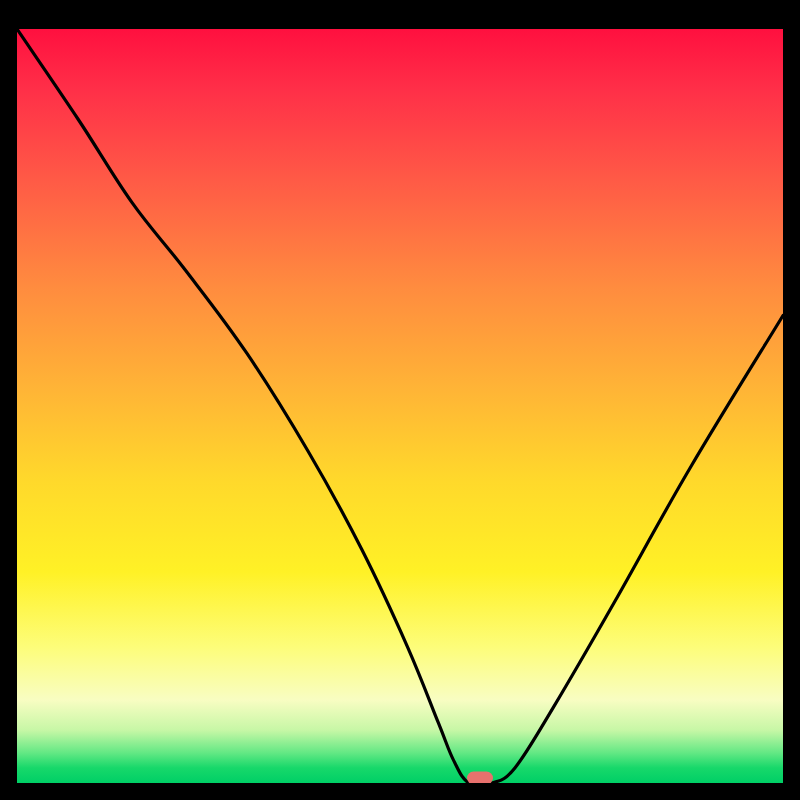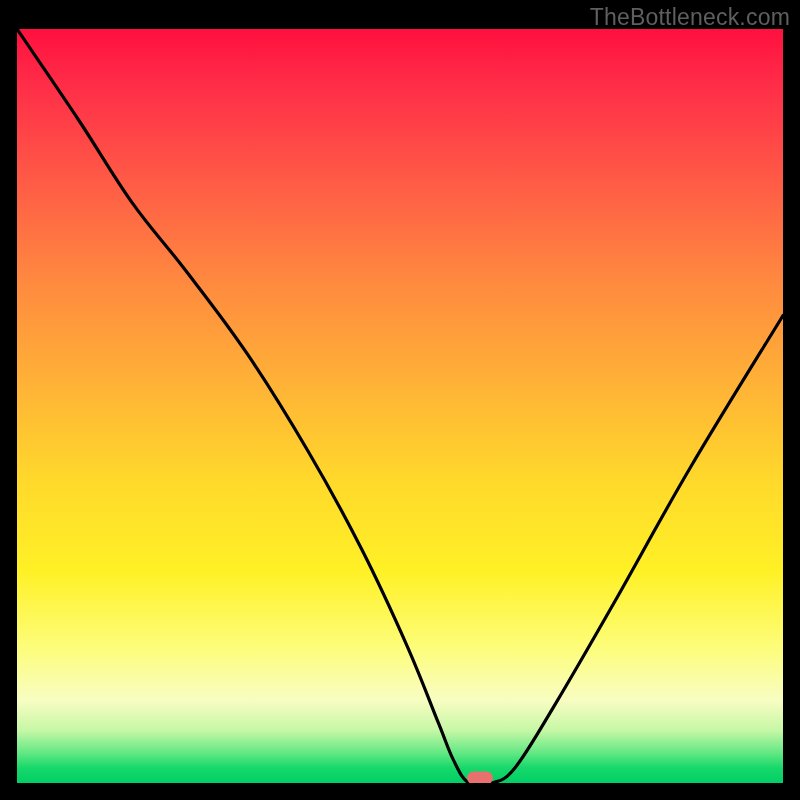--- a/index.html
+++ b/index.html
@@ -76,21 +76,20 @@
     border-radius: 7px;
     z-index: 20;
     transform: translate(-50%, -50%);
   }
 </style>
 </head>
 <body>
 
 <div class="frame">
 
-  <div class="watermark">TheBottleneck.com</div>
 
   <div class="plot-area">
     <div class="gradient"></div>
 
     <svg class="curve" viewBox="0 0 766 754" preserveAspectRatio="none">
       <path id="curve-path" fill="none" stroke="#000" stroke-width="3.2" stroke-linecap="round" stroke-linejoin="round" d="M 0.0 0.0 C 11.0 16.3, 40.6 59.3, 61.3 90.5 C 82.0 121.7, 95.6 146.3, 114.9 173.4 C 134.2 200.6, 147.8 214.1, 168.5 241.3 C 189.2 268.4, 207.7 291.6, 229.8 324.2 C 251.9 356.8, 270.4 387.0, 291.1 422.2 C 311.8 457.5, 326.8 485.0, 344.7 520.3 C 362.6 555.5, 376.9 587.1, 390.7 618.3 C 404.4 649.5, 413.0 673.3, 421.3 693.7 C 429.6 714.0, 431.1 720.5, 436.6 731.4 C 442.1 742.2, 445.0 749.9, 451.9 754.0 C 458.8 758.1, 466.6 756.7, 474.9 754.0 C 483.2 751.3, 486.9 752.5, 497.9 738.9 C 508.9 725.3, 518.3 708.5, 536.2 678.6 C 554.1 648.7, 572.7 616.5, 597.5 573.0 C 622.3 529.6, 643.7 488.9, 674.1 437.3 C 704.4 385.7, 749.5 313.7, 766.0 286.5"></path>
     </svg>
 
     <div id="marker" class="marker" style="left: 463.43px; top: 749px; background: rgb(232, 113, 109);"></div>
   </div>

